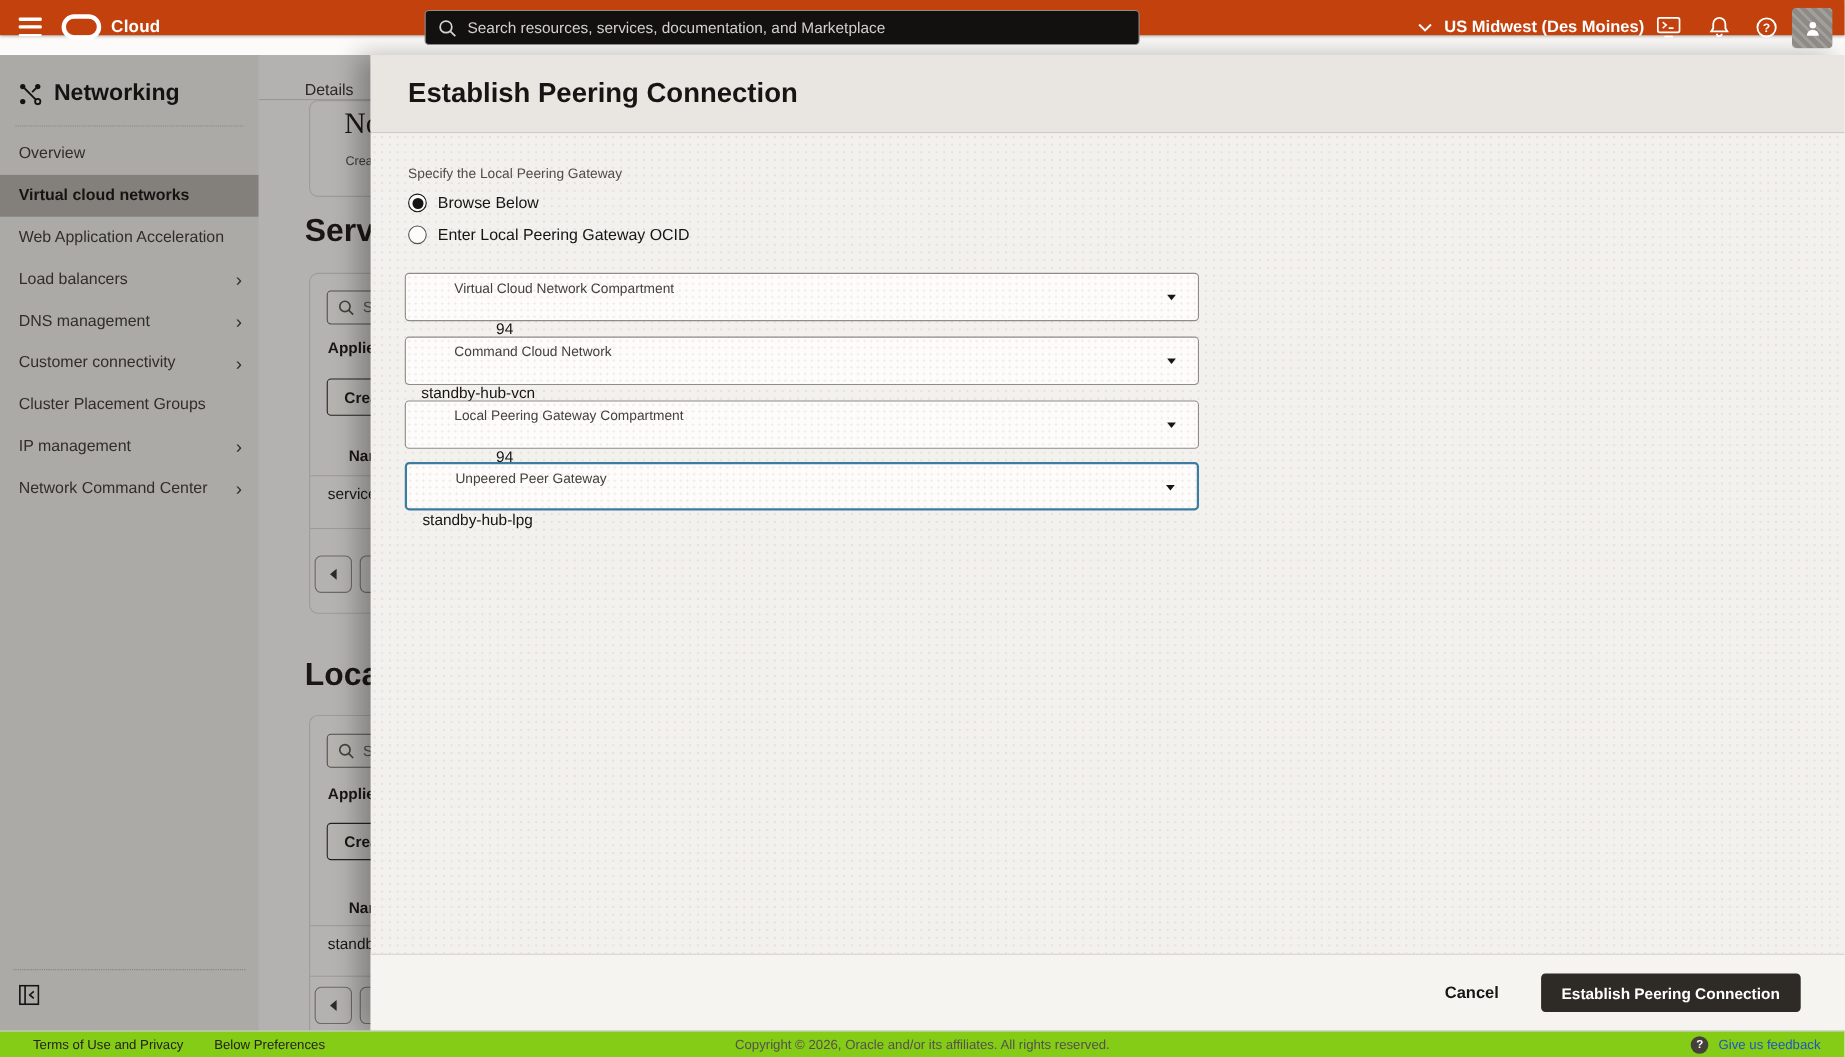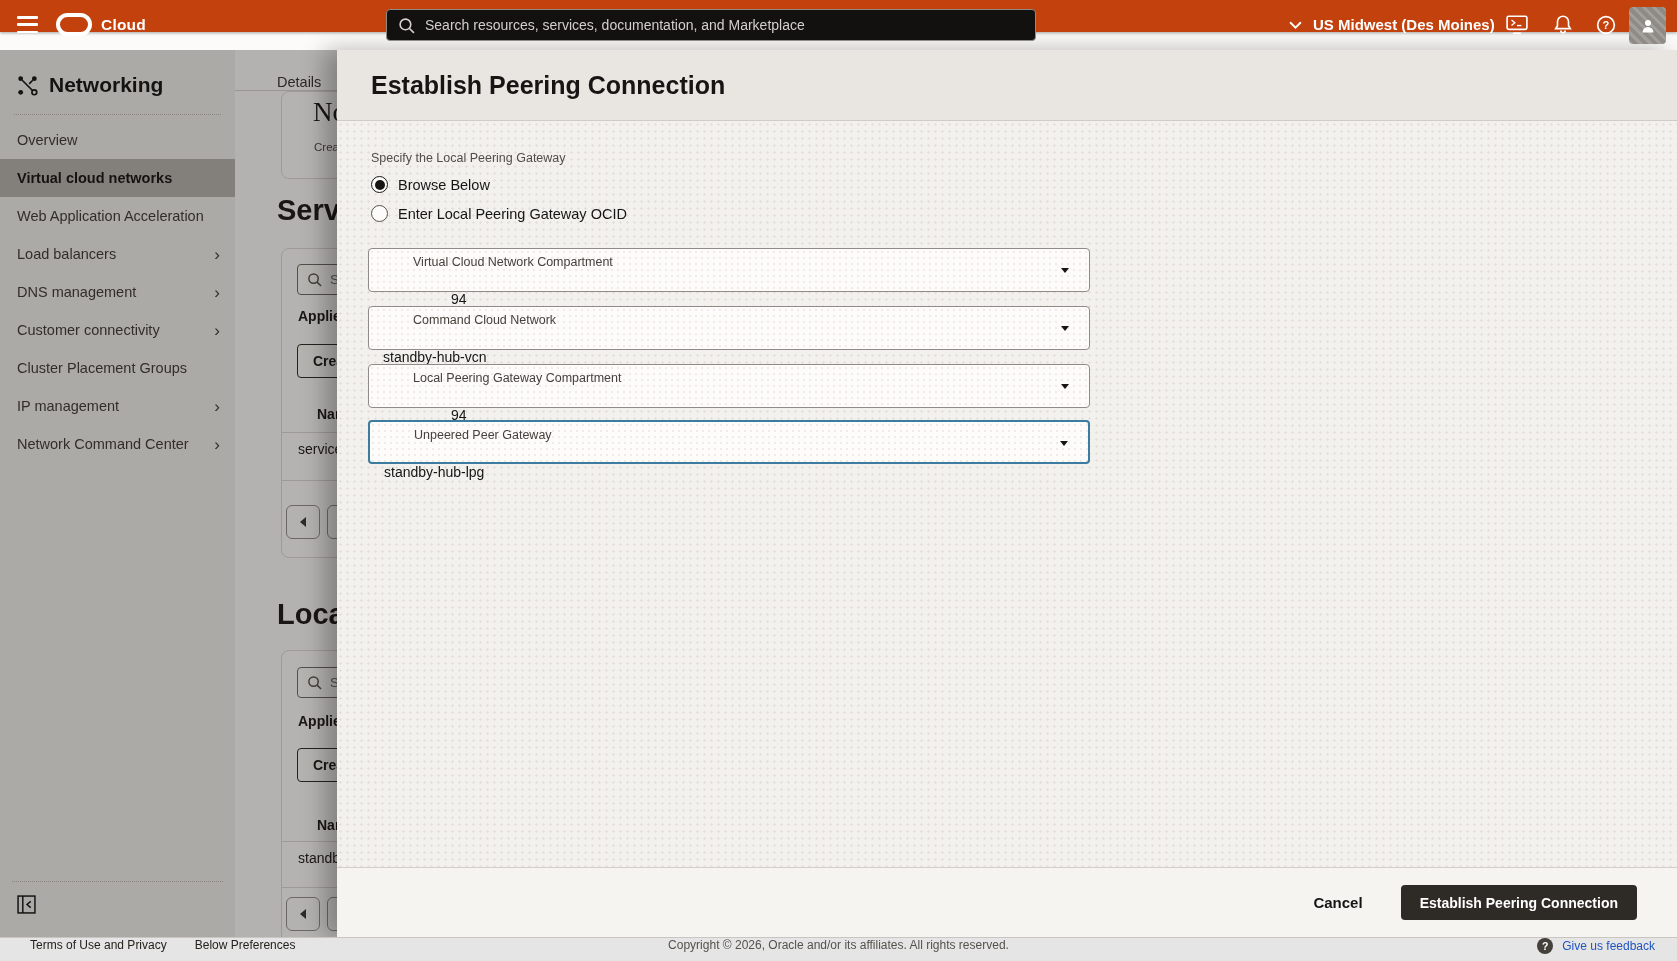--- a/index.html
+++ b/index.html
@@ -84,21 +84,21 @@
   .field.focused { border:2px solid #3b7ca0; }
   .f-label { position:absolute; left:14px; top:6px; font-size:12.5px; color:#45413c;margin-left:30px; }
   .f-value { position:absolute; left:14px; top:22px; font-size:14px; color:#161513;margin-top:20px; }
   .f-value.indent { left:82px; }
   .f-chev { position:absolute; right:20px; top:19px; width:0; height:0; border-left:4.5px solid transparent; border-right:4.5px solid transparent; border-top:5.5px solid #161513; }
   .p-actions { position:absolute; left:0; right:0; bottom:0; height:70px; background:#f6f4f1; border-top:1px solid #d3d0cb; display:flex; align-items:center; justify-content:flex-end; gap:38px; padding-right:40px; }
   .cancel-btn { font-size:15px; font-weight:600; color:#161513; cursor:pointer; background:none; border:none; font-family:"Liberation Sans",sans-serif; }
   .submit-btn { height:35px; background:#2e2a26; color:#fff; border:none; border-radius:4px; font-size:14px; font-weight:700; padding:0 19px; cursor:pointer; font-family:"Liberation Sans",sans-serif; }
 
   
-  .footer { position:absolute; left:0; bottom:0; width:1677px; height:24px; background:#e5e5e5; border-top:1px solid #c9c6c1; z-index:30; display:flex; align-items:flex-start; }
+  .footer { position:absolute; left:0; bottom:0; width:1677px; height:24px; background:#84cc16; border-top:1px solid #c9c6c1; z-index:30; display:flex; align-items:center; }
   .ft-left { display:flex; gap:28px; padding-left:30px; }
   .ft-link { font-size:12px; color:#25221e; cursor:pointer; }
   .ft-copy { position:absolute; left:50%; transform:translateX(-50%); font-size:12px; color:#55524d; white-space:nowrap; }
   .ft-right { position:absolute; right:22px; display:flex; align-items:center; gap:9px; }
   .ft-help { width:16px; height:16px; border-radius:50%; background:#44403a; color:#fff; font-size:10.5px; font-weight:700; display:flex; align-items:center; justify-content:center; }
   .ft-feedback { font-size:12px; color:#1f55c0; cursor:pointer; }
 </style>
 </head>
 <body>
 

